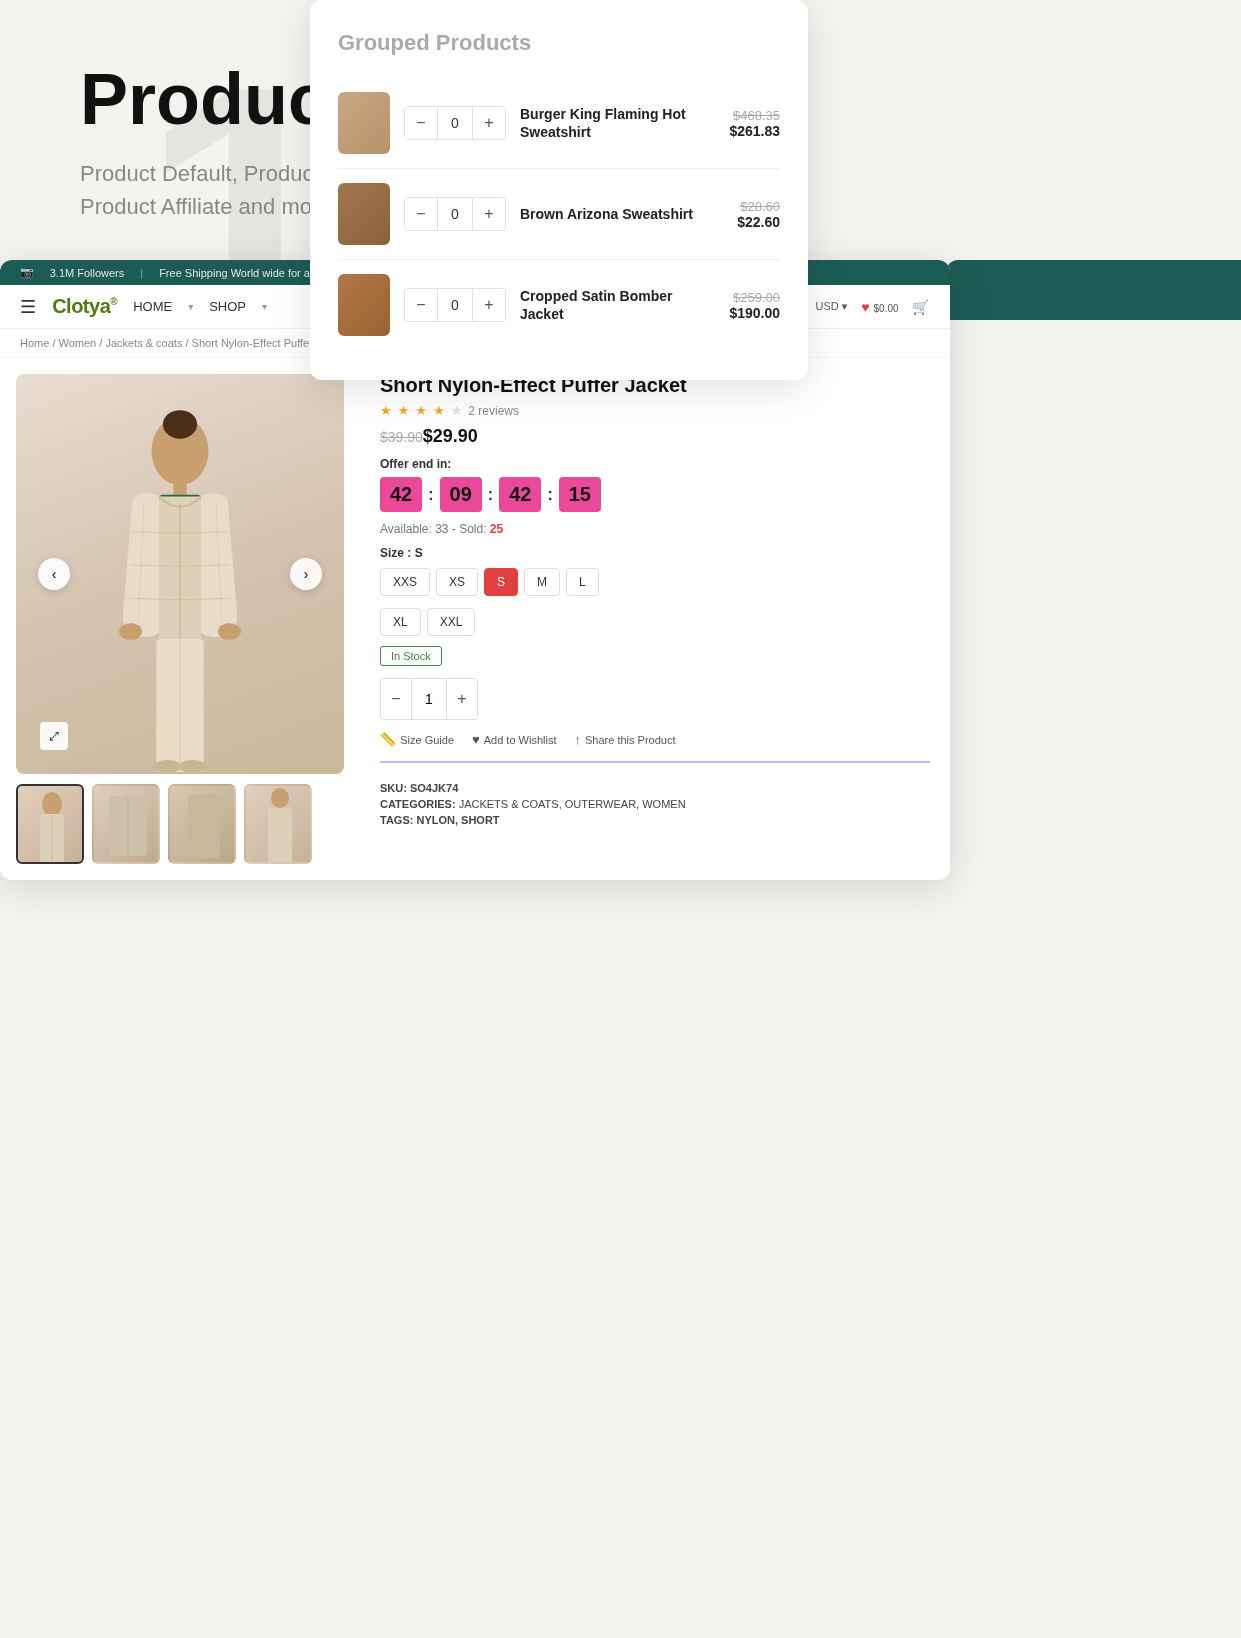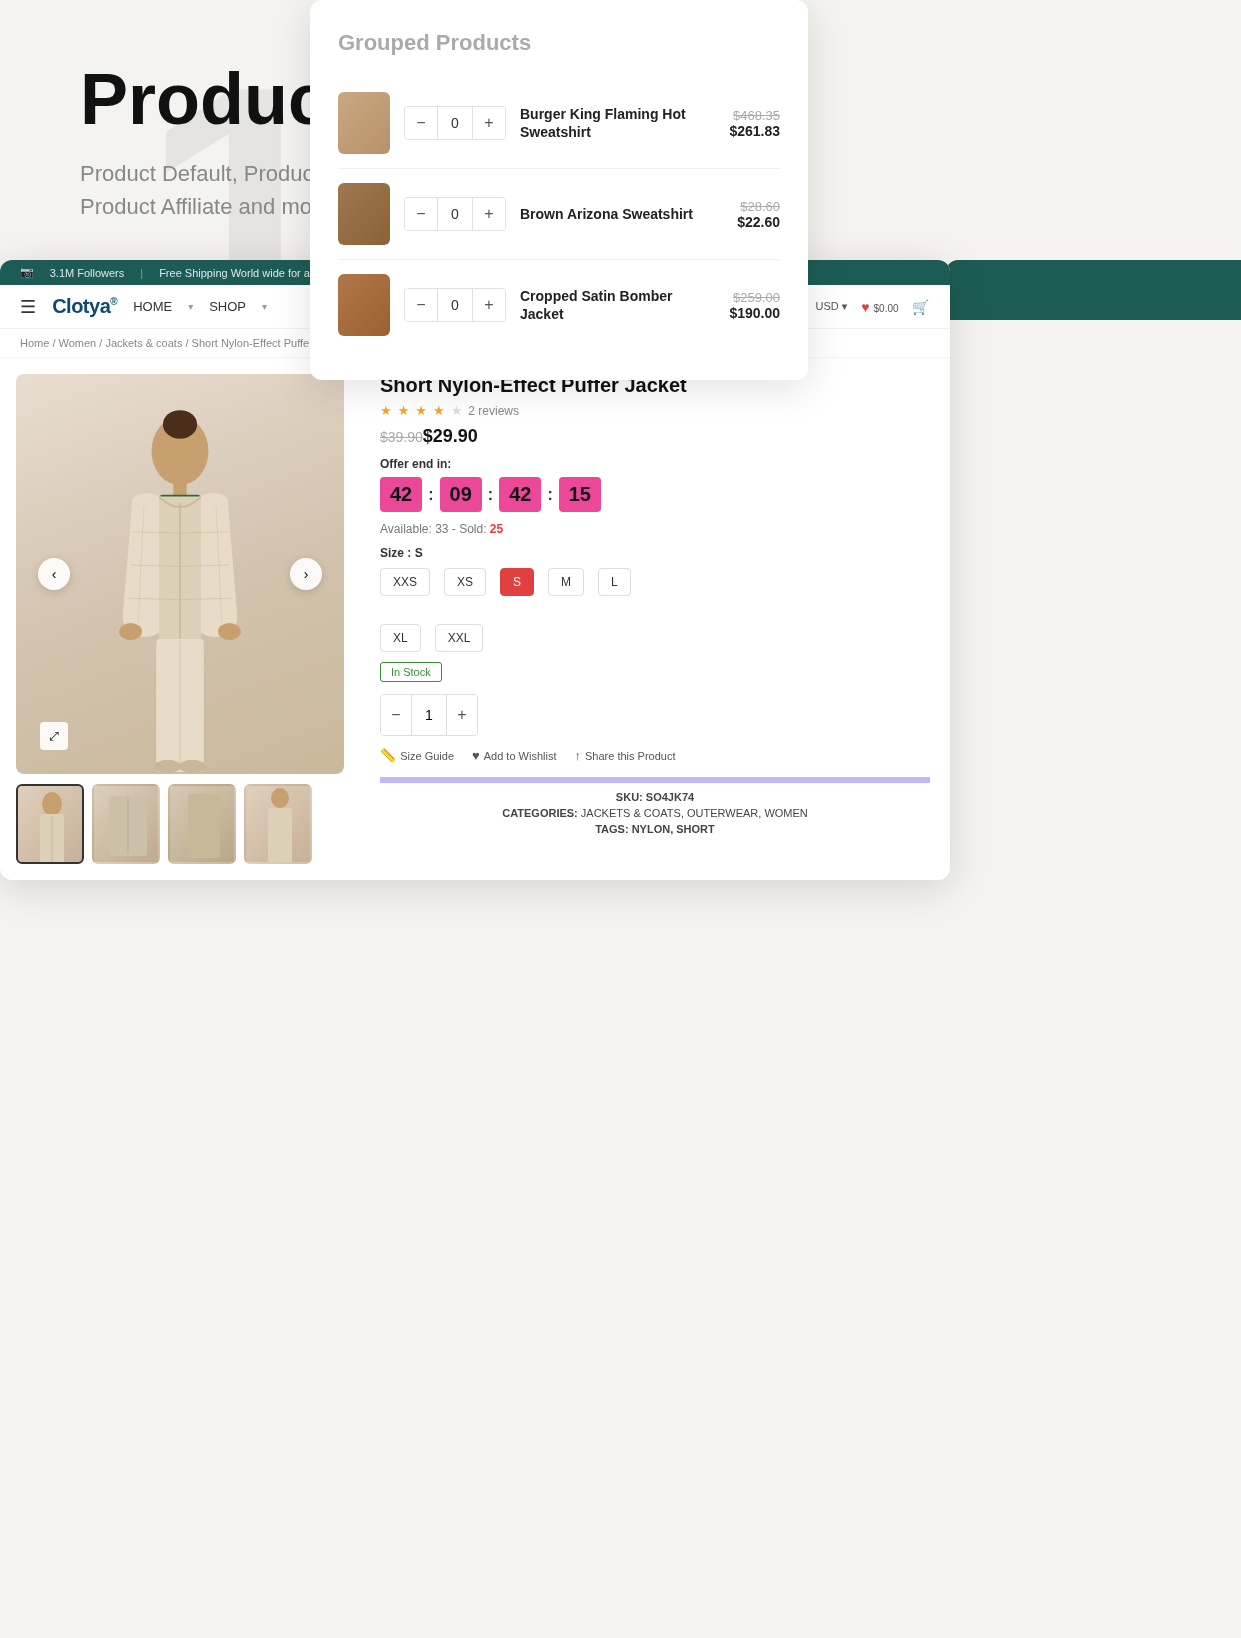--- a/index.html
+++ b/index.html
@@ -170,21 +170,21 @@
     .store-header {
       display: flex;
       align-items: center;
       justify-content: space-between;
       padding: 10px 20px;
       border-bottom: 1px solid #f0f0f0;
     }
     .store-logo {
       font-size: 20px;
       font-weight: 800;
-      color: #0c4a6e;
+      color: #4d7c0f;
       letter-spacing: -0.5px;
     }
     .store-logo sup { font-size: 10px; }
     .store-nav {
       display: flex;
       align-items: center;
       gap: 16px;
     }
     .hamburger-icon { font-size: 18px; color: #333; }
     .nav-item { font-size: 13px; color: #333; font-weight: 500; }
@@ -339,21 +339,21 @@
     }
     .sold-highlight { color: #e04040; font-weight: 600; }
     .size-label {
       font-size: 12px;
       font-weight: 600;
       color: #333;
       margin-bottom: 8px;
     }
     .size-options {
       display: flex;
-      gap: 14px;
+      gap: 6px;
       margin-bottom: 10px;
       flex-wrap: wrap;
     }
     .size-btn {
       padding: 6px 12px;
       border: 1px solid #ddd;
       border-radius: 4px;
       font-size: 12px;
       cursor: pointer;
       background: #fff;
@@ -425,23 +425,22 @@
     .action-link {
       display: flex;
       align-items: center;
       gap: 4px;
       font-size: 11px;
       color: #555;
       cursor: pointer;
     }
     .action-link-icon { font-size: 13px; }
     .meta-section {
-      border-top: 6px solid #c4b5fd;
-      padding-top: 8px;
-      text-align: center;
+      border-top: 2px solid #c4b5fd;
+      padding-top: 19px;
     }
     .meta-row {
       font-size: 11px;
       color: #777;
       margin-bottom: 4px;
     }
     .meta-row span { font-weight: 600; color: #444; text-transform: uppercase; }
     .meta-row a { color: #444; text-decoration: none; }
 
     

